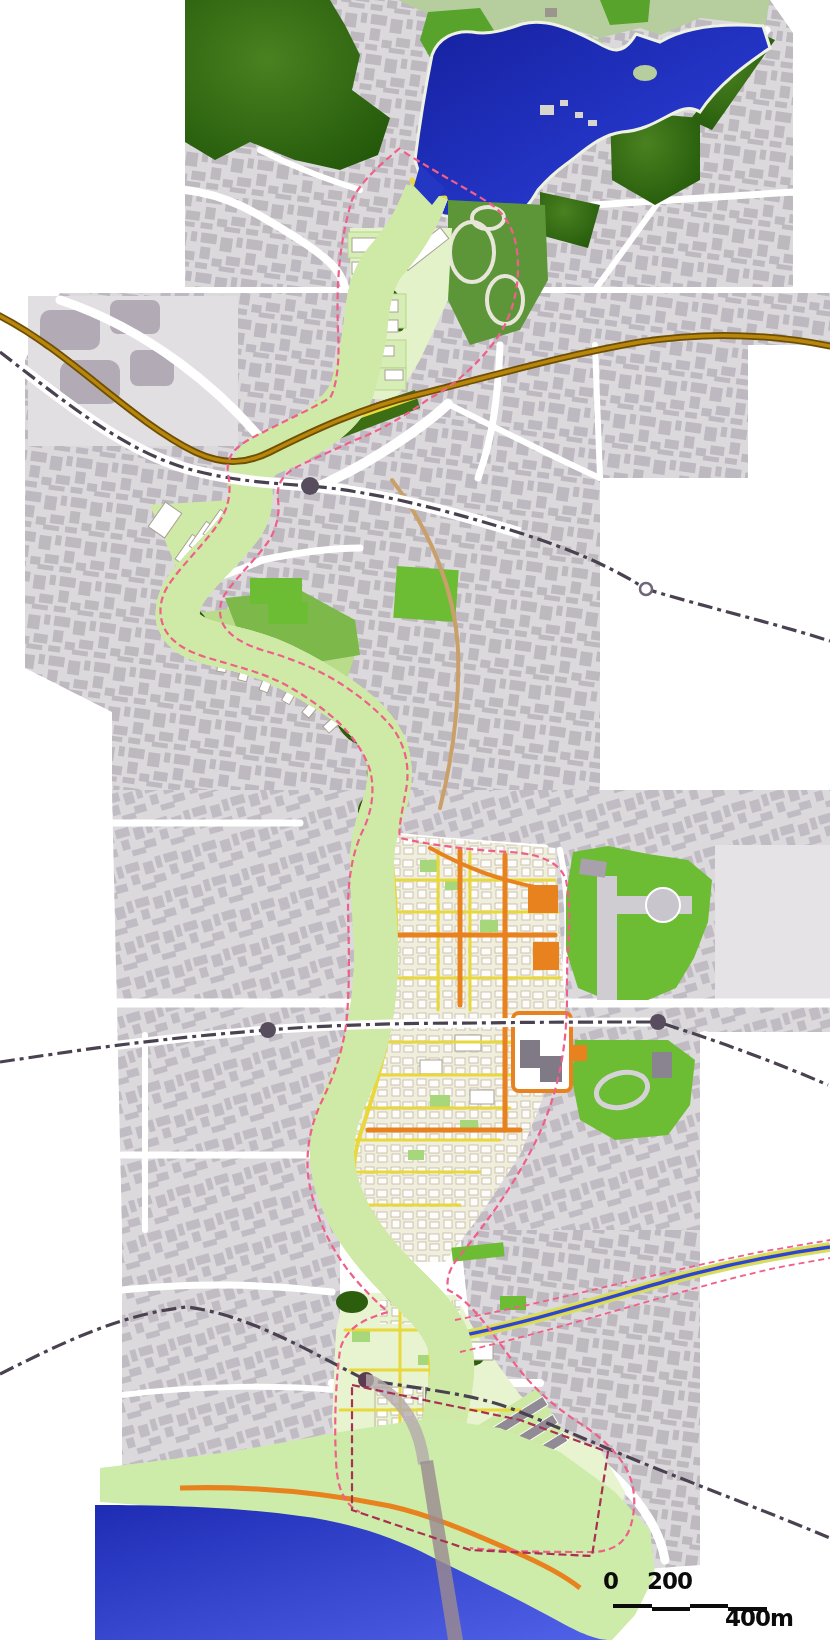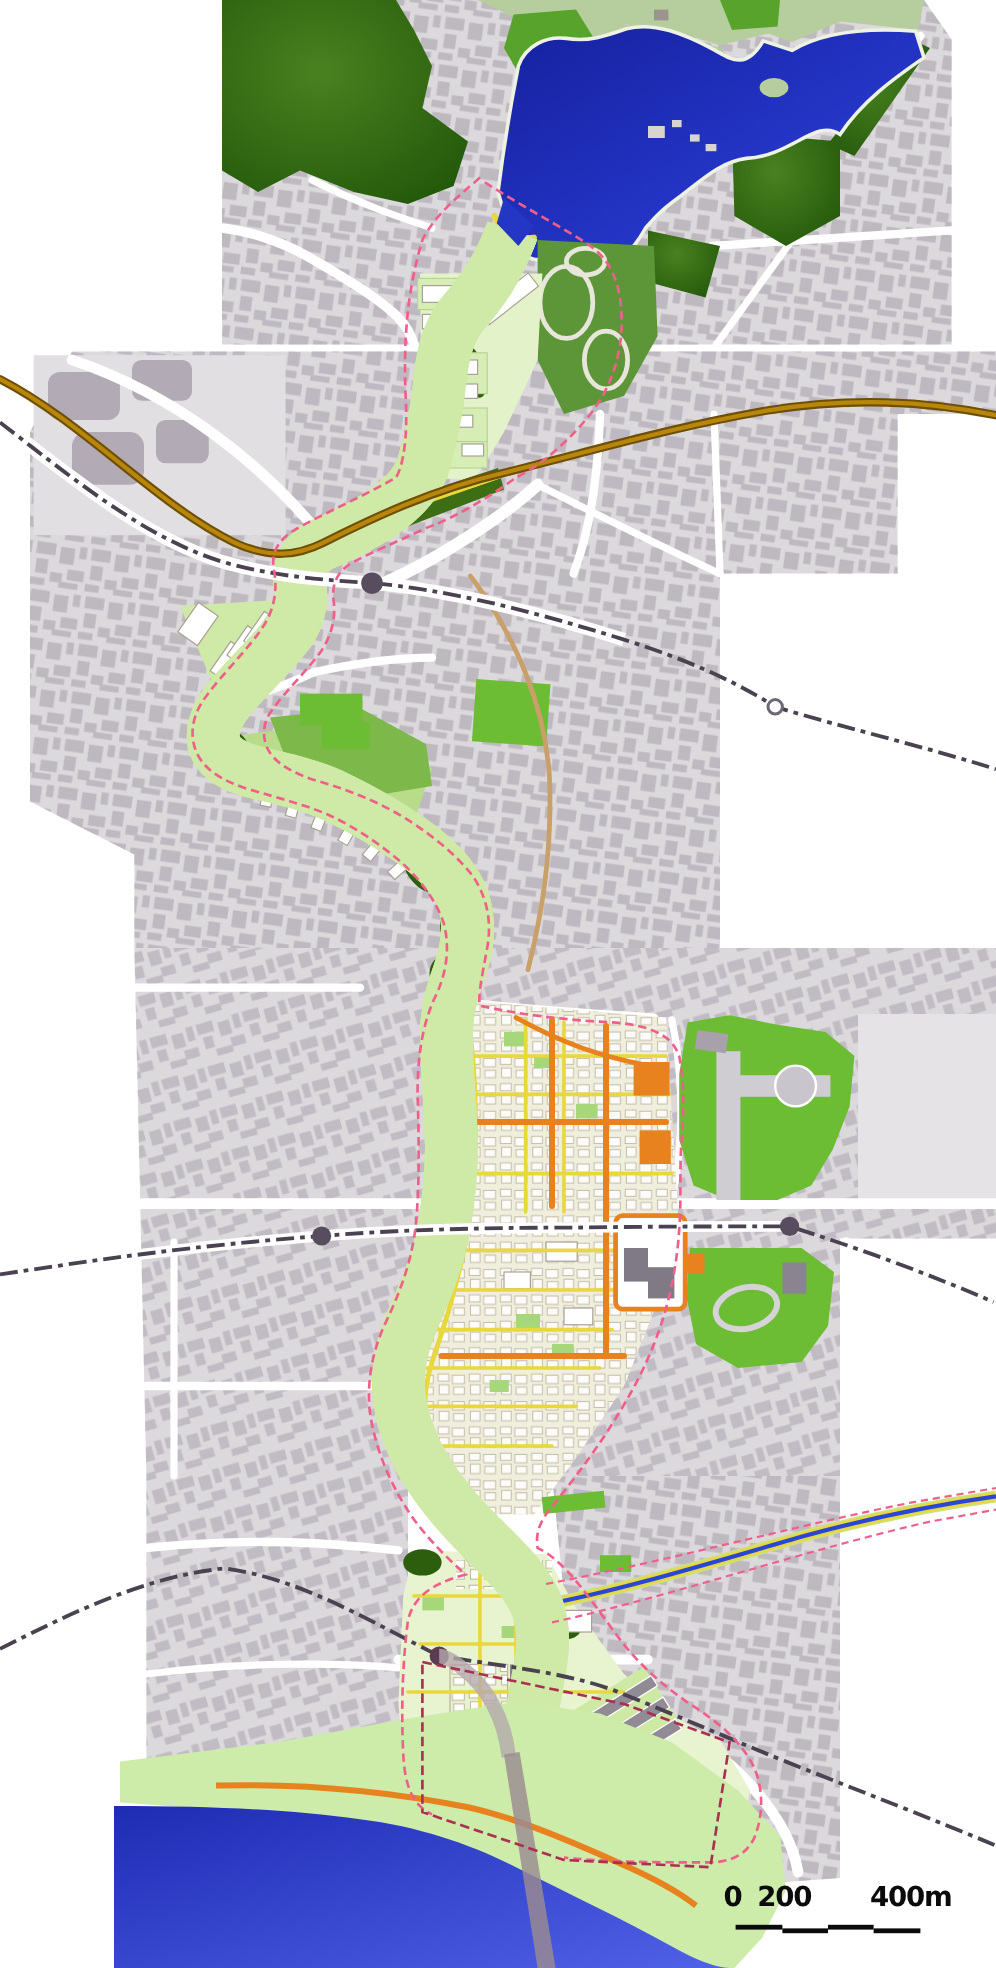--- a/index.html
+++ b/index.html
@@ -4,22 +4,22 @@
 <style>
   html,body{margin:0;padding:0;background:#ffffff;}
   .stage{position:relative;width:830px;height:1640px;background:#ffffff;overflow:hidden;
          font-family:"DejaVu Sans","Liberation Sans",sans-serif;}
   .stage svg{position:absolute;left:0;top:0;}
   
   .scalebar{position:absolute;left:585px;top:1568px;width:215px;height:50px;}
   .scalebar .lbl{position:absolute;top:0;font-weight:bold;font-size:23px;color:#0b0b0b;
                  letter-spacing:-1px;}
   .lbl-0{left:18px;}
-  .lbl-200{left:46px;}
-  .lbl-400{left:140px;}
+  .lbl-200{left:62px;}
+  .lbl-400{left:140px;margin-top:37px;}
   .bar{position:absolute;left:28px;top:36px;width:154px;height:9px;}
   .bar .seg{position:absolute;height:4px;background:#0b0b0b;}
   .seg1{left:0;width:39px;top:0;}
   .seg2{left:39px;width:38px;top:3px;}
   .seg3{left:77px;width:38px;top:0;}
   .seg4{left:115px;width:39px;top:3px;}
 </style>
 </head>
 <body>
 

